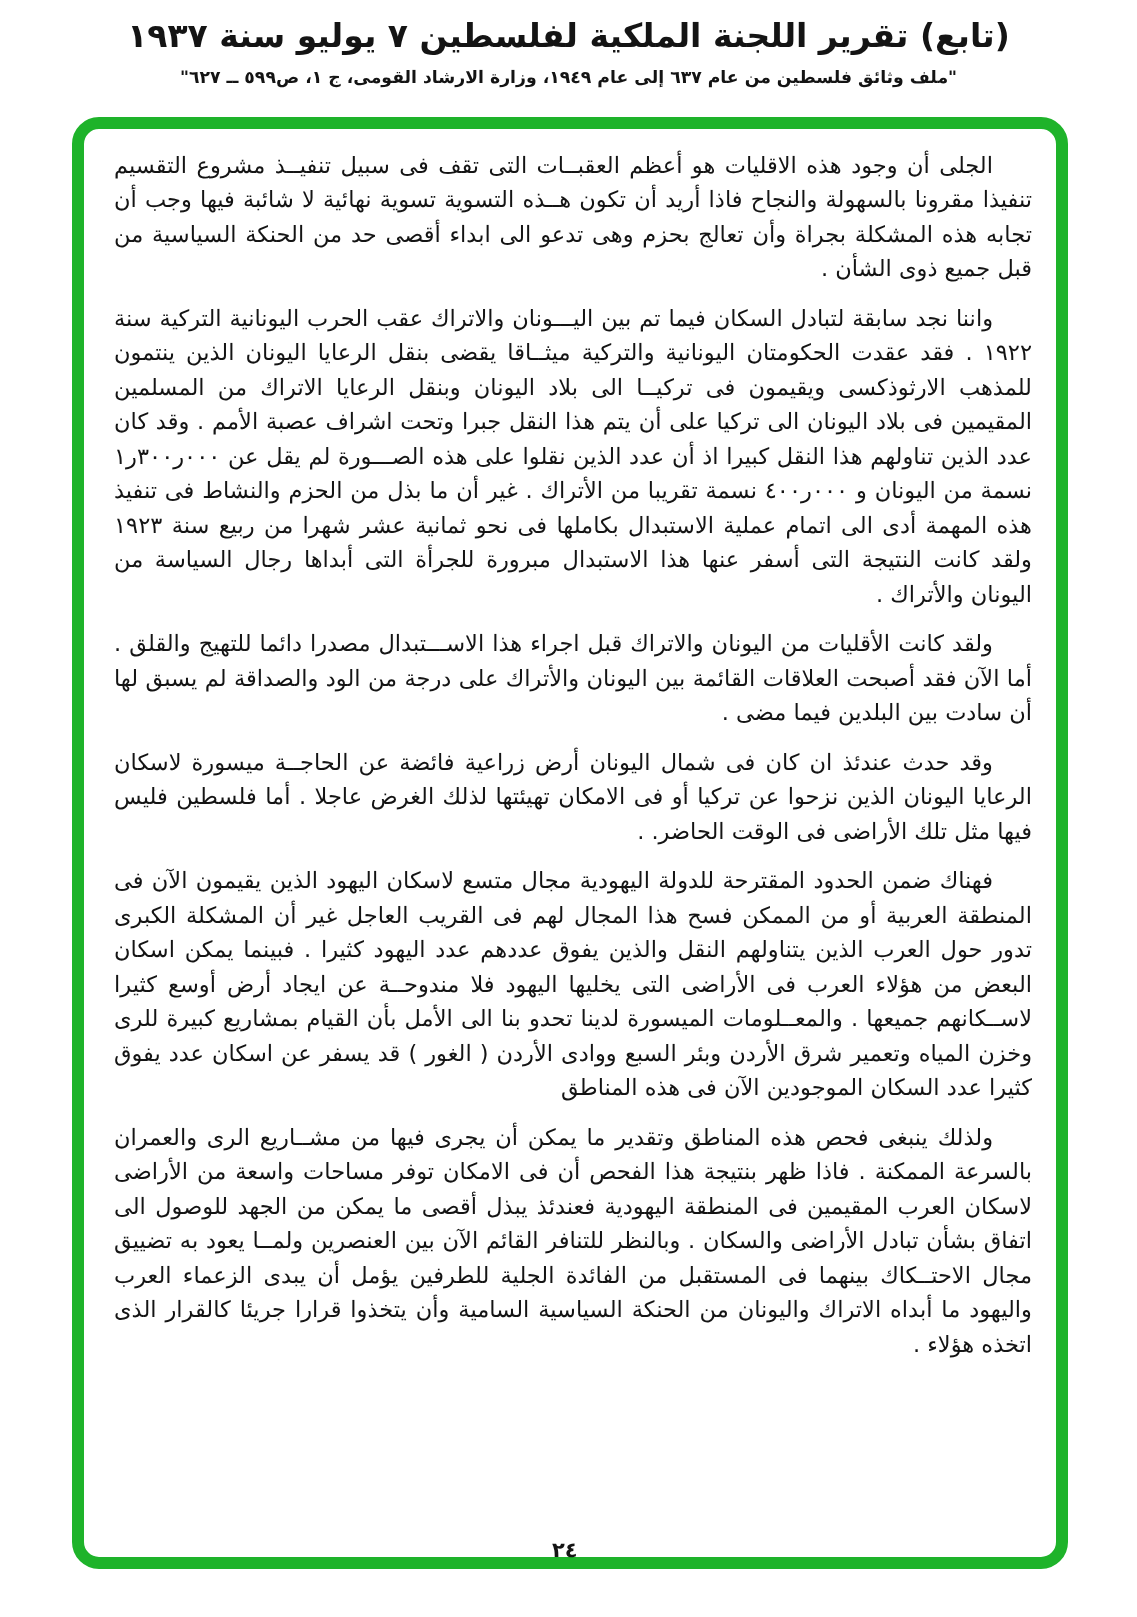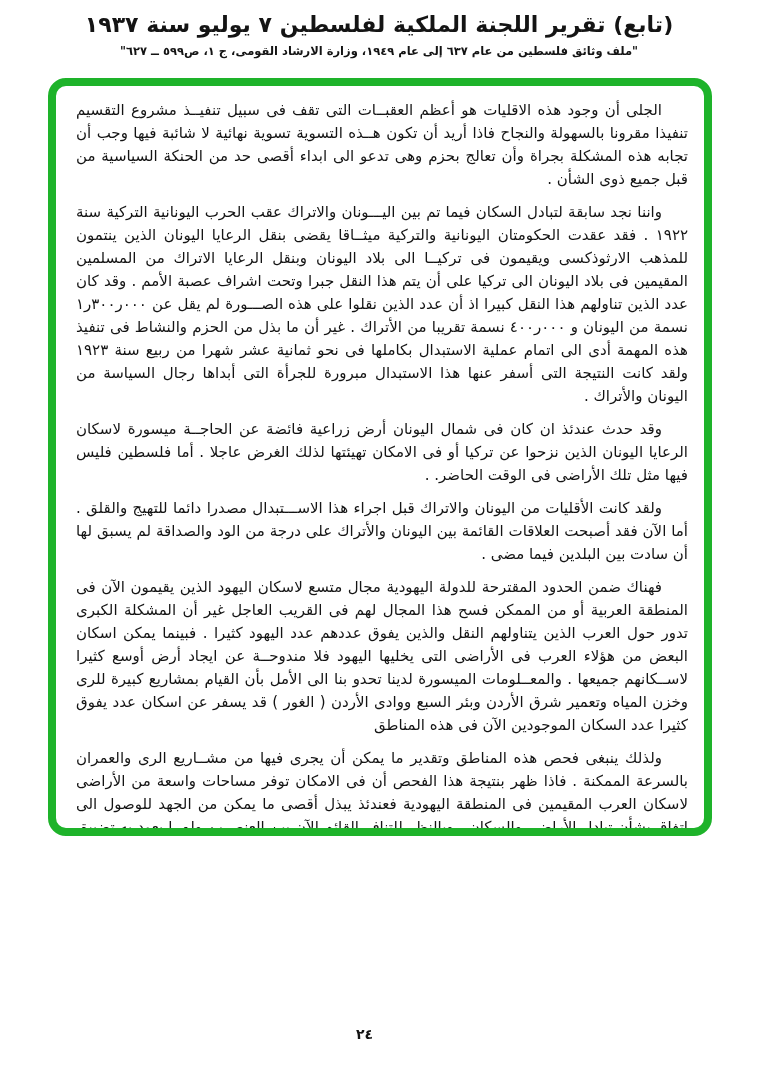--- a/index.html
+++ b/index.html
@@ -38,21 +38,21 @@
   .doc-source {
     margin-top: 7px;
     font-size: 11.5px;
     font-weight: bold;
   }
   .frame {
     position: absolute;
     left: 48px;
     top: 78px;
     width: 664px;
-    height: 758px;
+    height: 968px;
     box-sizing: border-box;
     border: 8px solid var(--frame-green);
     border-radius: 18px;
     background: #ffffff;
   }
   .content {
     position: absolute;
     top: 0; left: 0; right: 0; bottom: 0;
     padding: 13px 16px 10px 20px;
     direction: rtl;
@@ -65,43 +65,43 @@
   .content p {
     margin: 0 0 10px 0;
     text-indent: 26px;
   }
   .content p:last-child {
     margin-bottom: 0;
   }
   .page-number {
     position: absolute;
     top: 1026px;
-    left: 356px;
+    left: 368px;
     font-size: 14px;
     font-weight: bold;
     color: var(--ink);
     direction: rtl;
   }
 </style>
 </head>
 <body>
 
 <div class="page">
 
   <div class="doc-header">
     <div class="doc-title">(تابع) تقرير اللجنة الملكية لفلسطين ٧ يوليو سنة ١٩٣٧</div>
     <div class="doc-source">"ملف وثائق فلسطين من عام ٦٣٧ إلى عام ١٩٤٩، وزارة الارشاد القومى، ج ١، ص٥٩٩ ــ ٦٢٧"</div>
   </div>
 
   <div class="frame">
     <div class="content">
       <p>الجلى أن وجود هذه الاقليات هو أعظم العقبــات التى تقف فى سبيل تنفيــذ مشروع التقسيم تنفيذا مقرونا بالسهولة والنجاح فاذا أريد أن تكون هــذه التسوية تسوية نهائية لا شائبة فيها وجب أن تجابه هذه المشكلة بجراة وأن تعالج بحزم وهى تدعو الى ابداء أقصى حد من الحنكة السياسية من قبل جميع ذوى الشأن .</p>
       <p>واننا نجد سابقة لتبادل السكان فيما تم بين اليـــونان والاتراك عقب الحرب اليونانية التركية سنة ١٩٢٢ . فقد عقدت الحكومتان اليونانية والتركية ميثــاقا يقضى بنقل الرعايا اليونان الذين ينتمون للمذهب الارثوذكسى ويقيمون فى تركيــا الى بلاد اليونان وبنقل الرعايا الاتراك من المسلمين المقيمين فى بلاد اليونان الى تركيا على أن يتم هذا النقل جبرا وتحت اشراف عصبة الأمم . وقد كان عدد الذين تناولهم هذا النقل كبيرا اذ أن عدد الذين نقلوا على هذه الصـــورة لم يقل عن ٠٠٠ر٣٠٠ر١ نسمة من اليونان و ٠٠٠ر٤٠٠ نسمة تقريبا من الأتراك . غير أن ما بذل من الحزم والنشاط فى تنفيذ هذه المهمة أدى الى اتمام عملية الاستبدال بكاملها فى نحو ثمانية عشر شهرا من ربيع سنة ١٩٢٣ ولقد كانت النتيجة التى أسفر عنها هذا الاستبدال مبرورة للجرأة التى أبداها رجال السياسة من اليونان والأتراك .</p>
+      <p>ولقد كانت الأقليات من اليونان والاتراك قبل اجراء هذا الاســـتبدال مصدرا دائما للتهيج والقلق . أما الآن فقد أصبحت العلاقات القائمة بين اليونان والأتراك على درجة من الود والصداقة لم يسبق لها أن سادت بين البلدين فيما مضى .</p>
       <p>وقد حدث عندئذ ان كان فى شمال اليونان أرض زراعية فائضة عن الحاجــة ميسورة لاسكان الرعايا اليونان الذين نزحوا عن تركيا أو فى الامكان تهيئتها لذلك الغرض عاجلا . أما فلسطين فليس فيها مثل تلك الأراضى فى الوقت الحاضر. .</p>
-      <p>ولقد كانت الأقليات من اليونان والاتراك قبل اجراء هذا الاســـتبدال مصدرا دائما للتهيج والقلق . أما الآن فقد أصبحت العلاقات القائمة بين اليونان والأتراك على درجة من الود والصداقة لم يسبق لها أن سادت بين البلدين فيما مضى .</p>
       <p>فهناك ضمن الحدود المقترحة للدولة اليهودية مجال متسع لاسكان اليهود الذين يقيمون الآن فى المنطقة العربية أو من الممكن فسح هذا المجال لهم فى القريب العاجل غير أن المشكلة الكبرى تدور حول العرب الذين يتناولهم النقل والذين يفوق عددهم عدد اليهود كثيرا . فبينما يمكن اسكان البعض من هؤلاء العرب فى الأراضى التى يخليها اليهود فلا مندوحــة عن ايجاد أرض أوسع كثيرا لاســكانهم جميعها . والمعــلومات الميسورة لدينا تحدو بنا الى الأمل بأن القيام بمشاريع كبيرة للرى وخزن المياه وتعمير شرق الأردن وبئر السبع ووادى الأردن ( الغور ) قد يسفر عن اسكان عدد يفوق كثيرا عدد السكان الموجودين الآن فى هذه المناطق</p>
       <p>ولذلك ينبغى فحص هذه المناطق وتقدير ما يمكن أن يجرى فيها من مشــاريع الرى والعمران بالسرعة الممكنة . فاذا ظهر بنتيجة هذا الفحص أن فى الامكان توفر مساحات واسعة من الأراضى لاسكان العرب المقيمين فى المنطقة اليهودية فعندئذ يبذل أقصى ما يمكن من الجهد للوصول الى اتفاق بشأن تبادل الأراضى والسكان . وبالنظر للتنافر القائم الآن بين العنصرين ولمــا يعود به تضييق مجال الاحتــكاك بينهما فى المستقبل من الفائدة الجلية للطرفين يؤمل أن يبدى الزعماء العرب واليهود ما أبداه الاتراك واليونان من الحنكة السياسية السامية وأن يتخذوا قرارا جريئا كالقرار الذى اتخذه هؤلاء .</p>
     </div>
   </div>
 
   <div class="page-number">٢٤</div>
 
 </div>
 
 </body></html>

